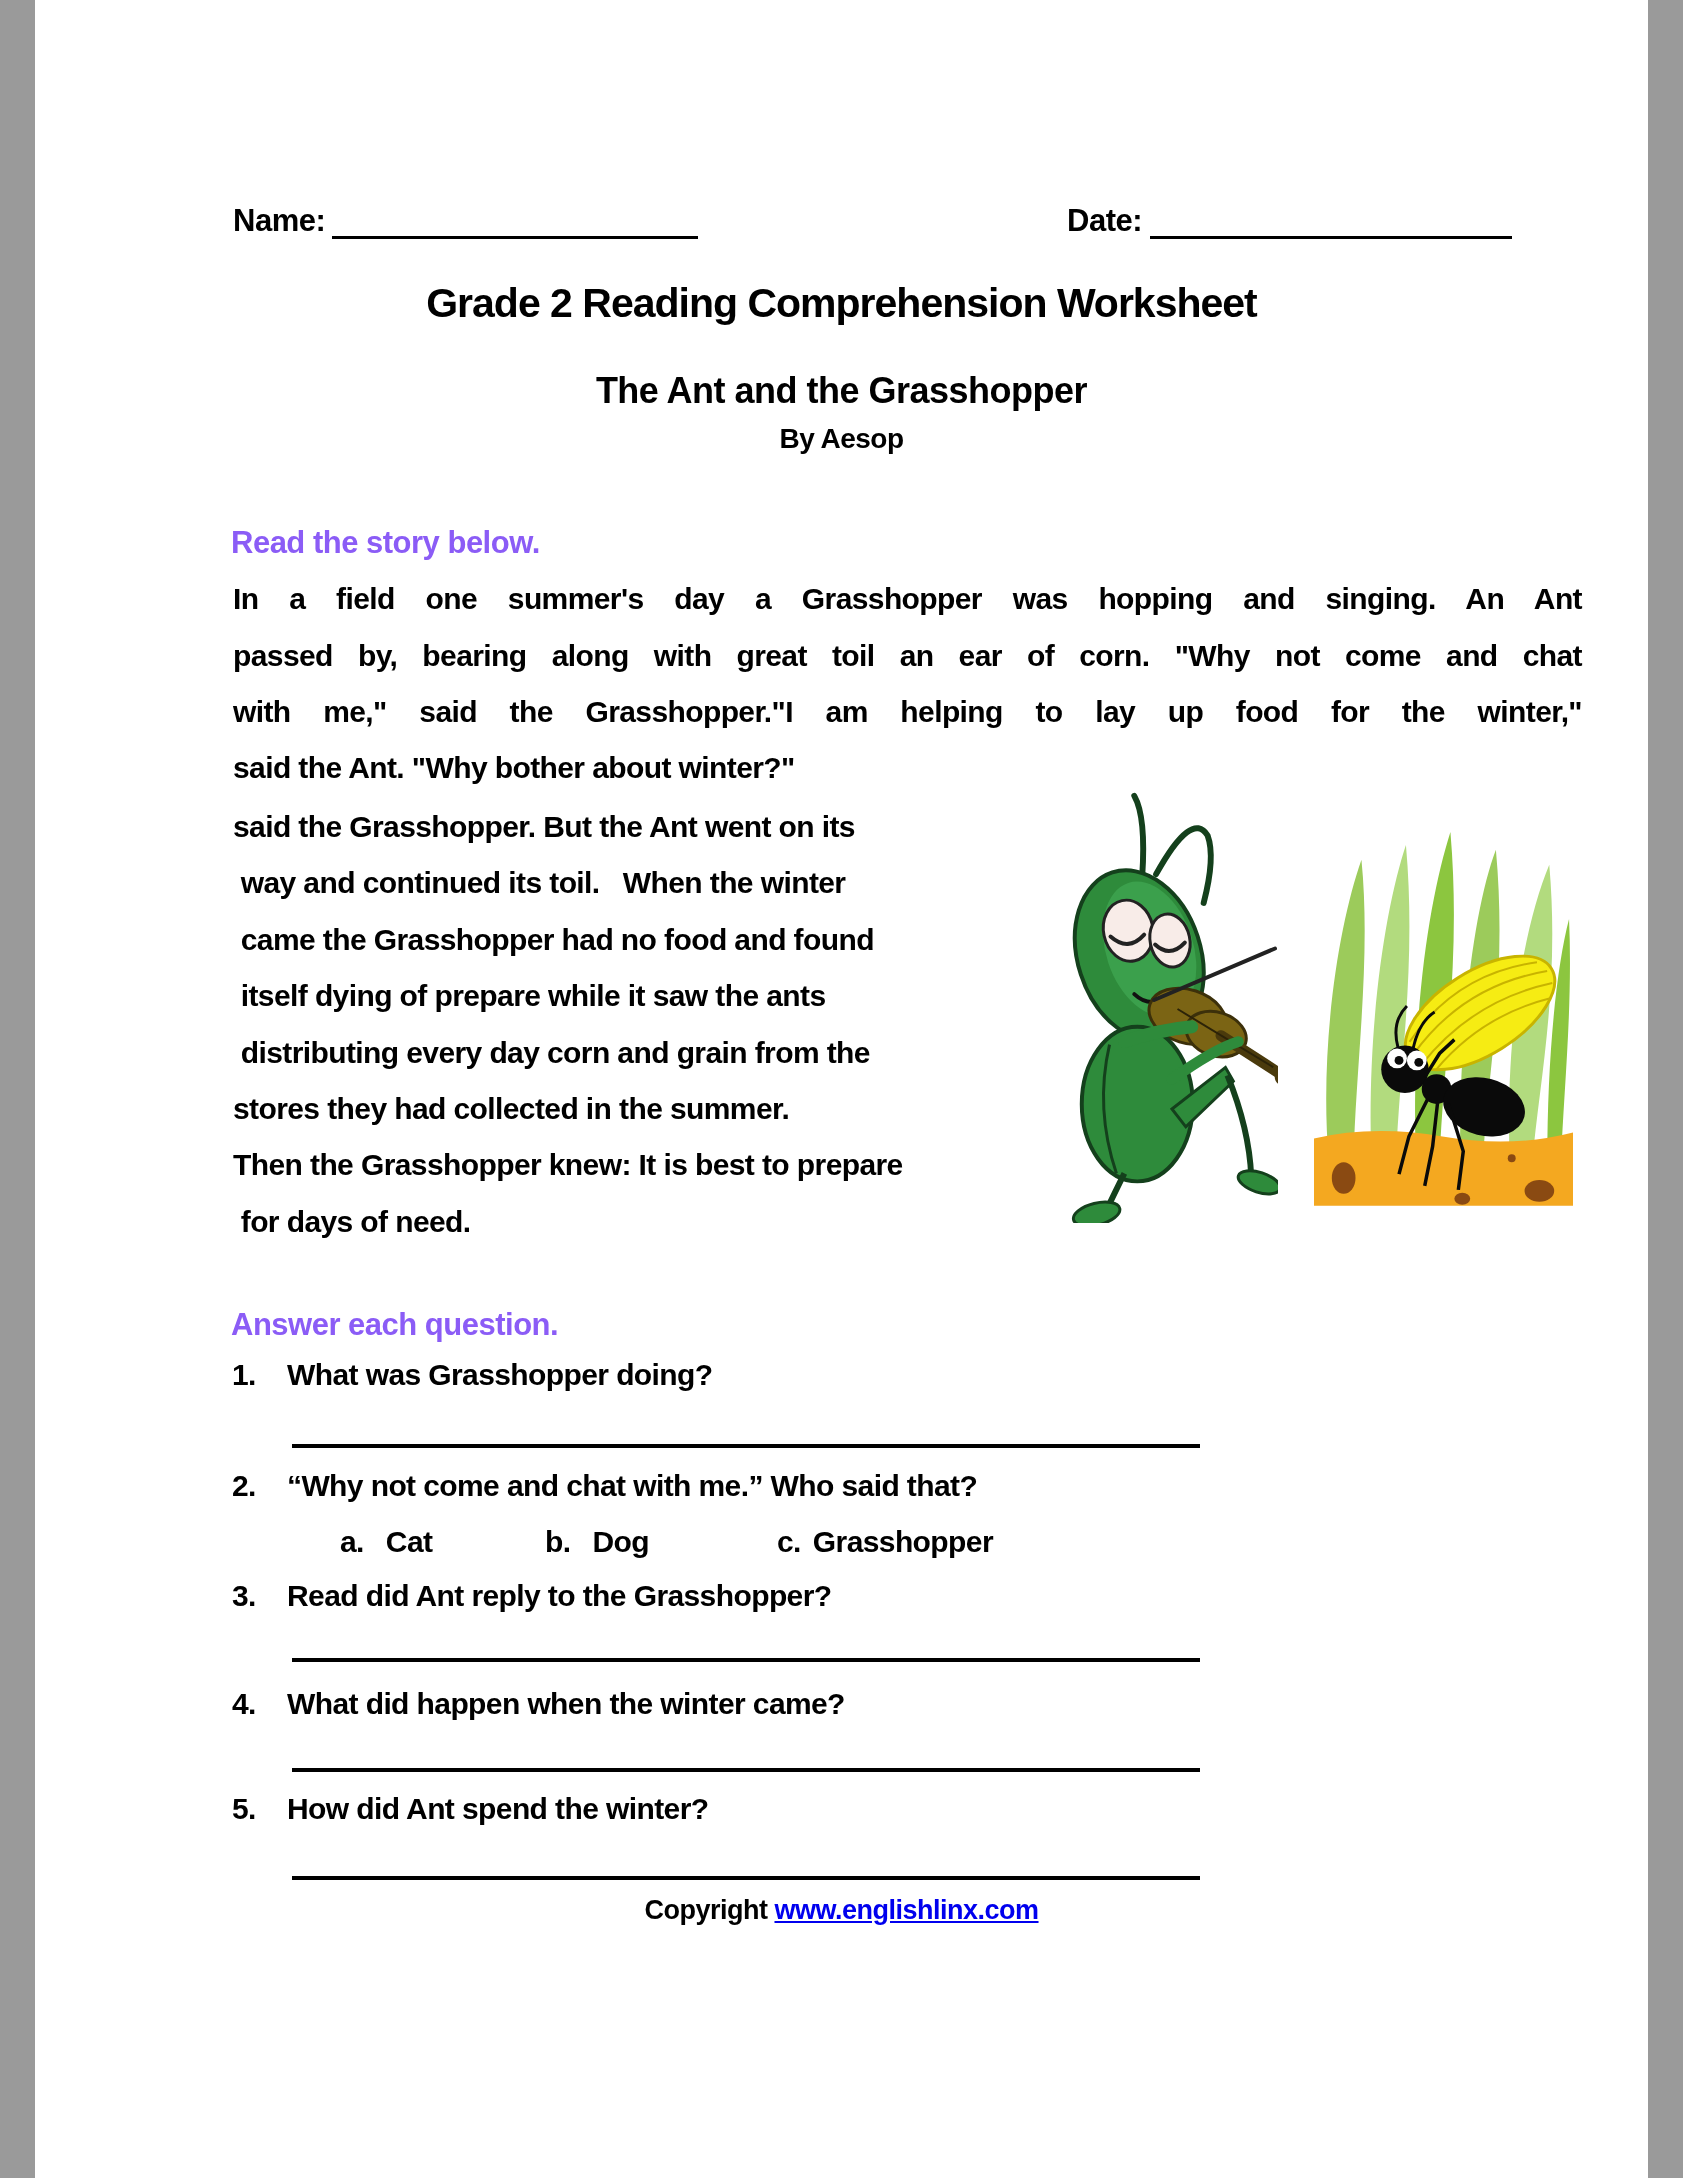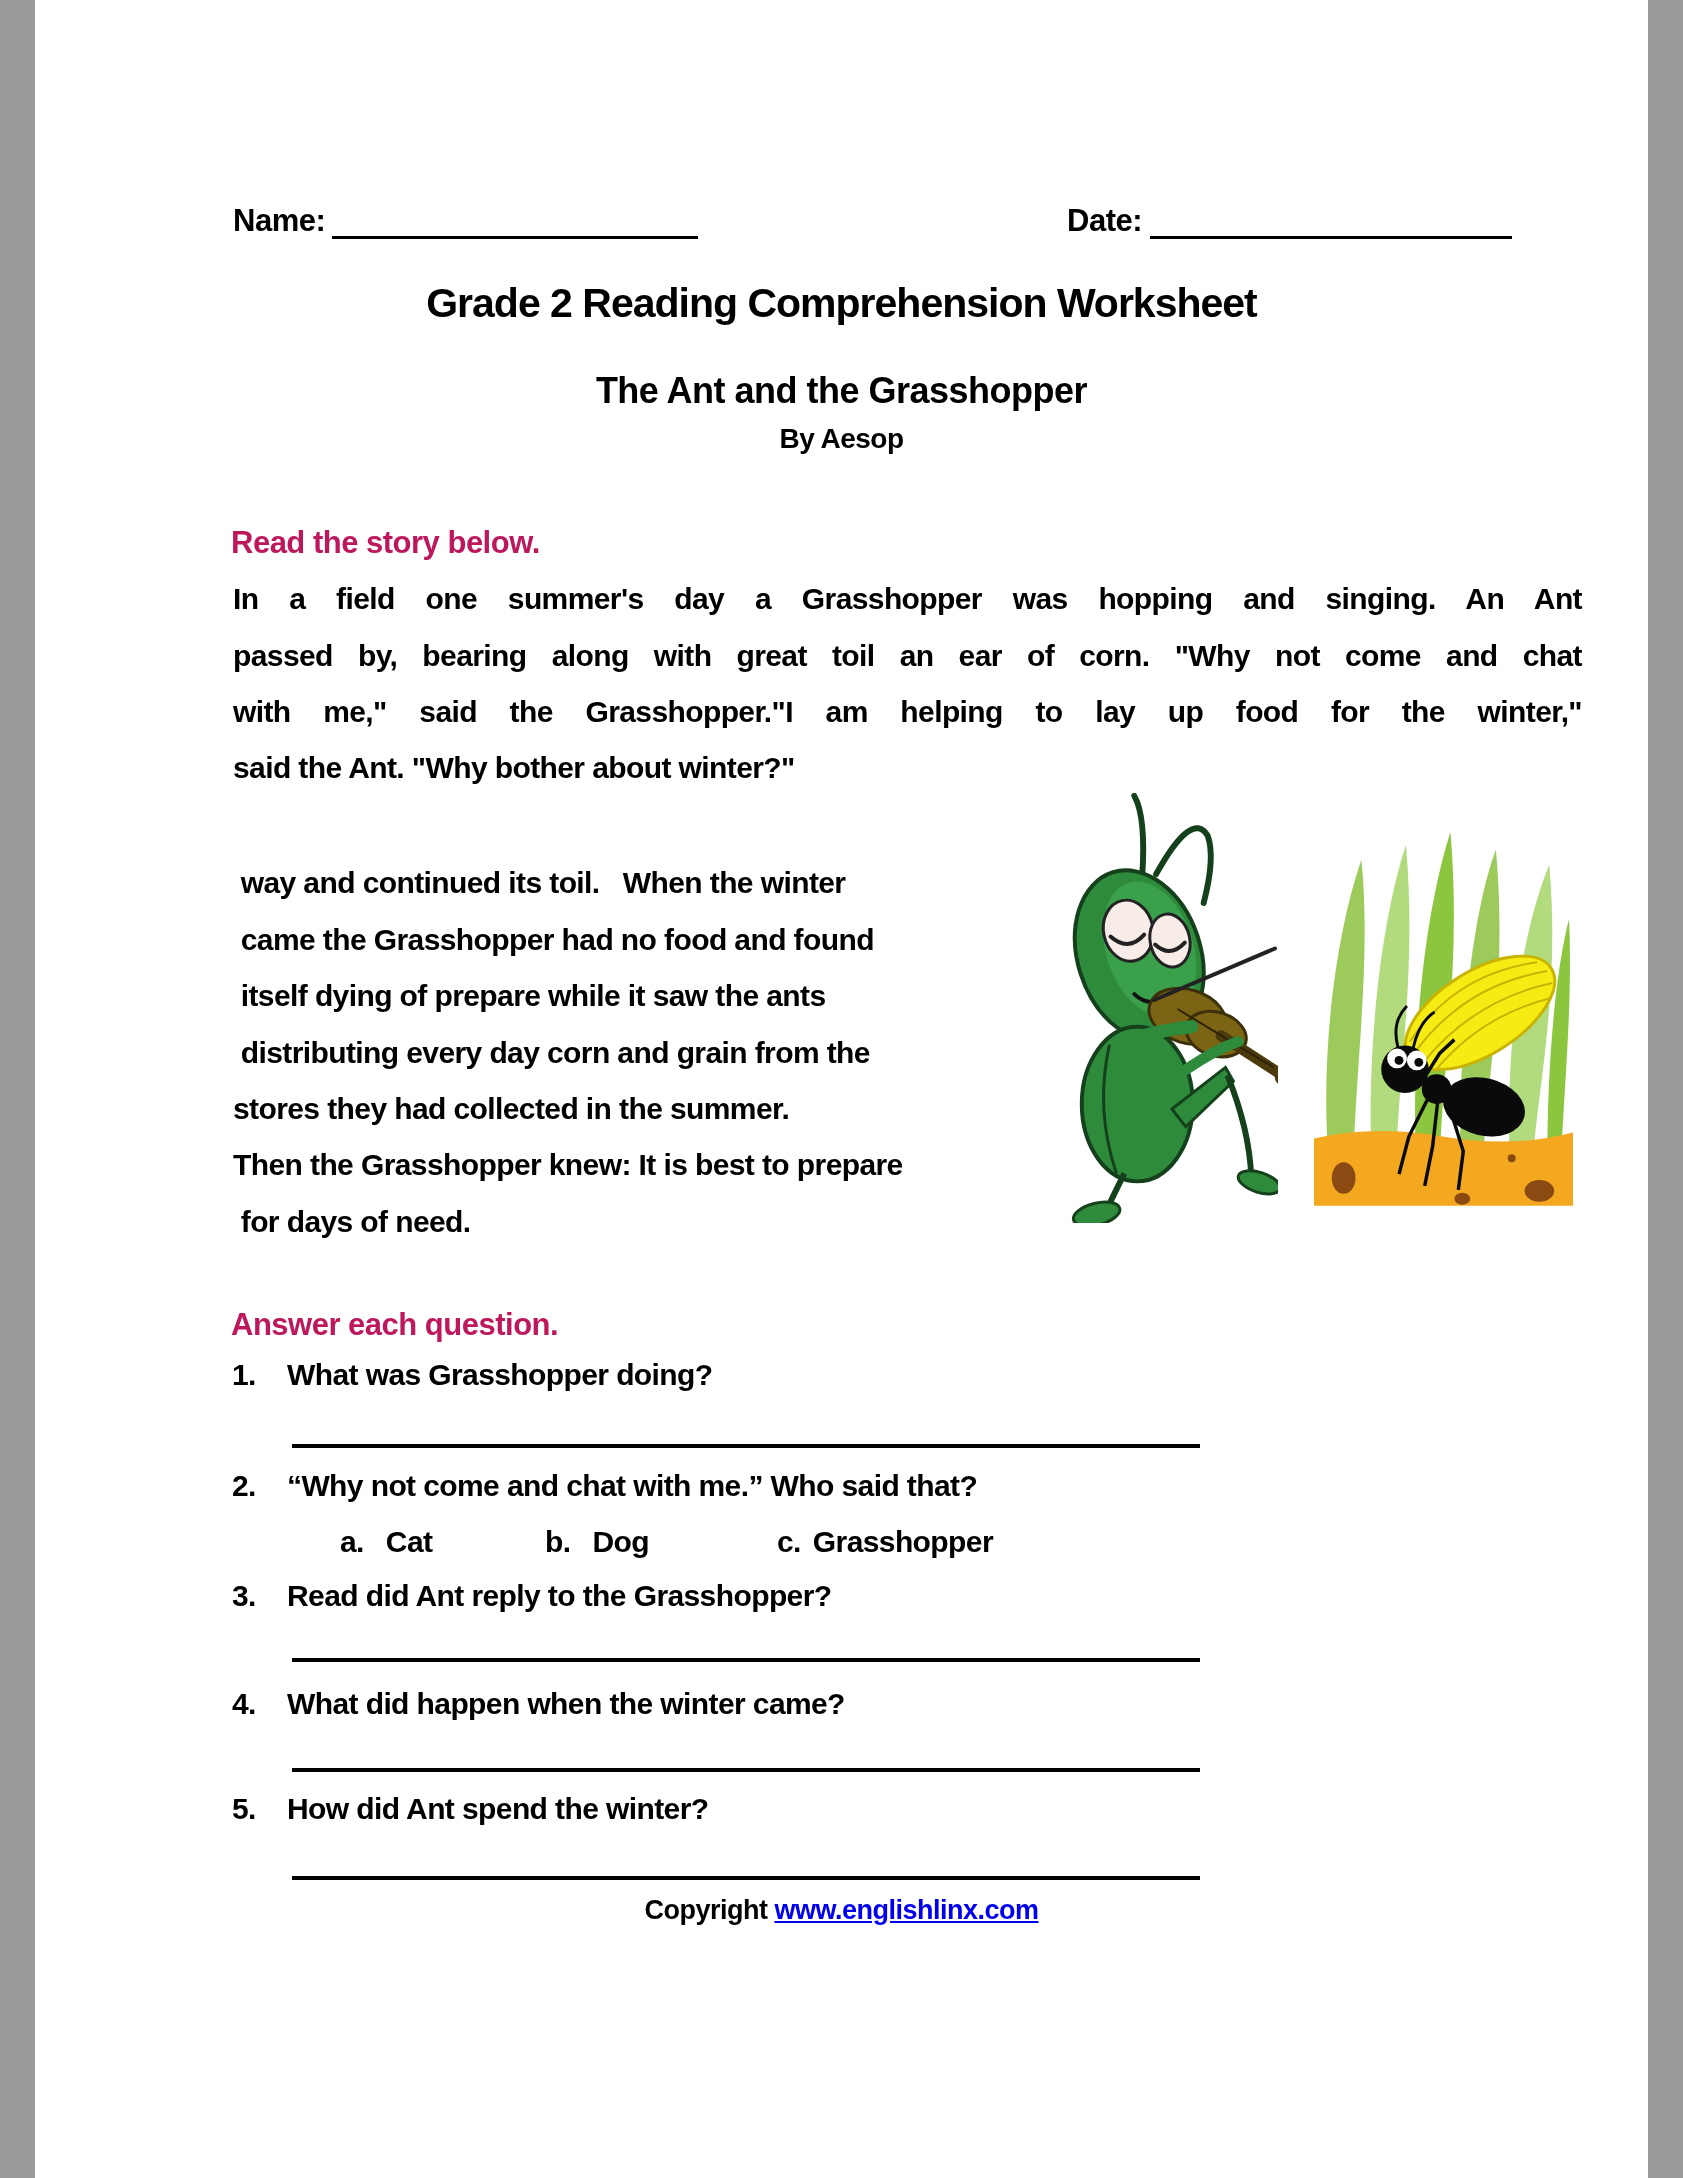--- a/index.html
+++ b/index.html
@@ -14,21 +14,21 @@
     margin:0 auto;
   }
   .abs{position:absolute;}
   .hline{position:absolute;background:#000;height:4px;}
   .thinline{position:absolute;background:#000;height:3px;}
   .label{font-size:31px;letter-spacing:-0.5px;}
   .center{left:0;right:0;text-align:center;}
   .page-title{font-size:41px;letter-spacing:-1px;}
   .story-title{font-size:36px;letter-spacing:-0.5px;text-align:center;}
   .byline{font-size:28px;letter-spacing:-0.5px;}
-  .teal{color:#be185d;font-size:31px;letter-spacing:-0.5px;}
+  .teal{color:#8b5cf6;font-size:31px;letter-spacing:-0.5px;}
   .story-line{font-size:30px;white-space:pre;letter-spacing:-0.6px;line-height:1;}
   .just{width:1349px;white-space:normal;text-align:justify;text-align-last:justify;}
   .q-row{font-size:30px;letter-spacing:-0.6px;white-space:pre;}
   .q-num{display:inline-block;width:55px;}
   .choice .letter{display:inline-block;}
   .gap2{margin-right:22px;}
   .gap1{margin-right:12px;}
   .footer-row{font-size:27px;letter-spacing:-0.5px;}
   .footer-link{color:#0000EE;text-decoration:underline;cursor:pointer;}
   svg{display:block;}
@@ -47,20 +47,21 @@
   <div class="abs center story-title" style="top:370px;">The Ant and the Grasshopper</div>
   <div class="abs center byline" style="top:423px;">By Aesop</div>
 
   <div class="abs teal" style="left:196px;top:525px;">Read the story below.</div>
 
   <div class="abs story-line just" style="left:198px;top:584px;">In a field one summer's day a Grasshopper was hopping and singing. An Ant</div>
   <div class="abs story-line just" style="left:198px;top:641px;">passed by, bearing along with great toil an ear of corn. "Why not come and chat</div>
   <div class="abs story-line just" style="left:198px;top:697px;">with me," said the Grasshopper."I am helping to lay up food for the winter,"</div>
   <div class="abs story-line" style="left:198px;top:753px;">said the Ant. "Why bother about winter?"</div>
 
+  <div class="abs story-line" style="left:198px;top:812px;">said the Grasshopper. But the Ant went on its</div>
   <div class="abs story-line" style="left:198px;top:868px;"> way and continued its toil.   When the winter</div>
   <div class="abs story-line" style="left:198px;top:925px;"> came the Grasshopper had no food and found</div>
   <div class="abs story-line" style="left:198px;top:981px;"> itself dying of prepare while it saw the ants</div>
   <div class="abs story-line" style="left:198px;top:1038px;"> distributing every day corn and grain from the</div>
   <div class="abs story-line" style="left:198px;top:1094px;">stores they had collected in the summer.</div>
   <div class="abs story-line" style="left:198px;top:1150px;">Then the Grasshopper knew: It is best to prepare</div>
   <div class="abs story-line" style="left:198px;top:1207px;"> for days of need.</div>
 
   <div class="abs" style="left:1020px;top:782px;width:223px;height:441px;">
     <svg width="223" height="441" viewBox="0 0 225 445">

